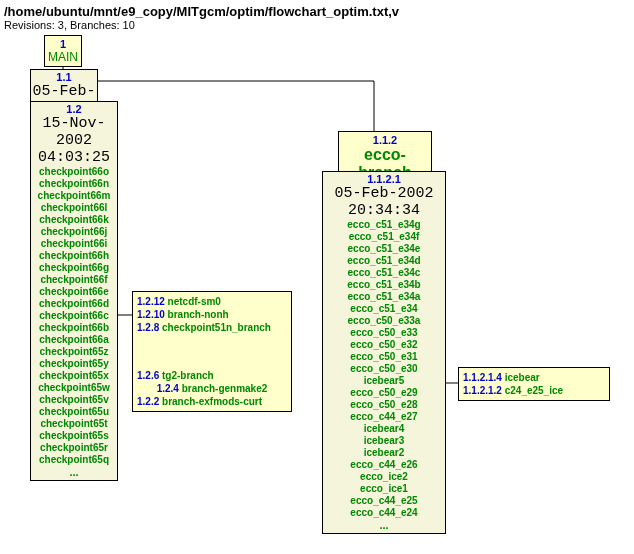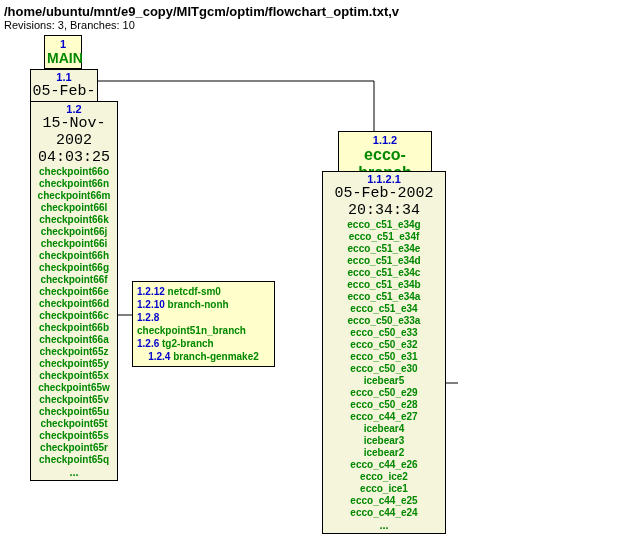--- a/index.html
+++ b/index.html
@@ -28,21 +28,21 @@
 }
 .node {
   position: absolute;
   border: 1px solid #000;
   background: #f5f5dc;
   text-align: center;
   box-sizing: border-box;
 }
 .node.yellow { background: #ffffcc; }
 .rev-num { color: #0000cc; font-weight: bold; }
-.main-lbl { color: #008800; font-weight: bold; font-size: 14px; }
+.main-lbl { color: #008800; font-weight: normal; font-size: 12px; }
 .date { color: #000; font-size: 15px; font-family: Liberation Mono, monospace; }
 .tag { color: #008800; font-weight: bold; font-size: 10px; display:block; line-height:12px;}
 .branch-lbl { color: #008800; font-weight: bold; font-size: 16px; }
 .dots { color: #008800; font-weight: bold; }
 .branchnum { color: #0000cc; font-weight: bold; font-size:10px;}
 .branchtag { color:#008800; font-weight:bold; font-size:10px;}
 
 svg.lines {
   position:absolute;
   left:0; top:0;
@@ -104,27 +104,28 @@
         <span class="tag">checkpoint65v</span>
         <span class="tag">checkpoint65u</span>
         <span class="tag">checkpoint65t</span>
         <span class="tag">checkpoint65s</span>
         <span class="tag">checkpoint65r</span>
         <span class="tag">checkpoint65q</span>
       </div>
   <div class="dots">...</div>
 </div>
 
-<div class="node yellow" style="left:128px; top:246px; width:143px; padding:3px 4px; text-align:left;">
+<div class="node yellow" style="left:128px; top:256px; width:160px; padding:3px 4px; text-align:left;">
   <div id="r12branches">
         <div style="line-height: 12px;"><span class="branchnum">1.2.12</span><span class="branchtag"> netcdf-sm0</span></div>
         <div style="line-height: 12px;"><span class="branchnum">1.2.10</span><span class="branchtag"> branch-nonh</span></div>
         <div style="line-height: 12px;"><span class="branchnum">1.2.8</span><span class="branchtag"> checkpoint51n_branch</span></div>
-        <div style="line-height: 12px;"><span class="branchnum">1.2.6</span><span class="branchtag"> tg2-branch</span></div>
+        <div style="line-height: 12px; margin-top: 35px;"><span class="branchnum">1.2.6</span><span class="branchtag"> tg2-branch</span></div>
         <div style="line-height: 12px; text-align: center;"><span class="branchnum">1.2.4</span><span class="branchtag"> branch-genmake2</span></div>
+        <div style="line-height: 12px;"><span class="branchnum">1.2.2</span><span class="branchtag"> branch-exfmods-curt</span></div>
       </div>
 </div>
 
 <div class="node yellow" style="left:334px; top:96px; width:94px; padding:2px;">
   <div class="rev-num">1.1.2</div>
   <div class="branch-lbl">ecco-branch</div>
 </div>
 
 <div class="node" style="left:318px; top:136px; width:124px; padding:1px 1px 2px 1px;">
   <div class="rev-num">1.1.2.1</div>
@@ -152,14 +153,20 @@
         <span class="tag">icebear2</span>
         <span class="tag">ecco_c44_e26</span>
         <span class="tag">ecco_ice2</span>
         <span class="tag">ecco_ice1</span>
         <span class="tag">ecco_c44_e25</span>
         <span class="tag">ecco_c44_e24</span>
       </div>
   <div class="dots">...</div>
 </div>
 
+<div class="node yellow" style="left:454px; top:332px; width:152px; padding:3px 4px; text-align:left;">
+  <div id="sidebranches">
+        <div style="line-height: 12px;"><span class="branchnum">1.1.2.1.4</span><span class="branchtag"> icebear</span></div>
+        <div style="line-height: 12px;"><span class="branchnum">1.1.2.1.2</span><span class="branchtag"> c24_e25_ice</span></div>
+      </div>
+</div>
 
 </div>
 
 </body></html>

